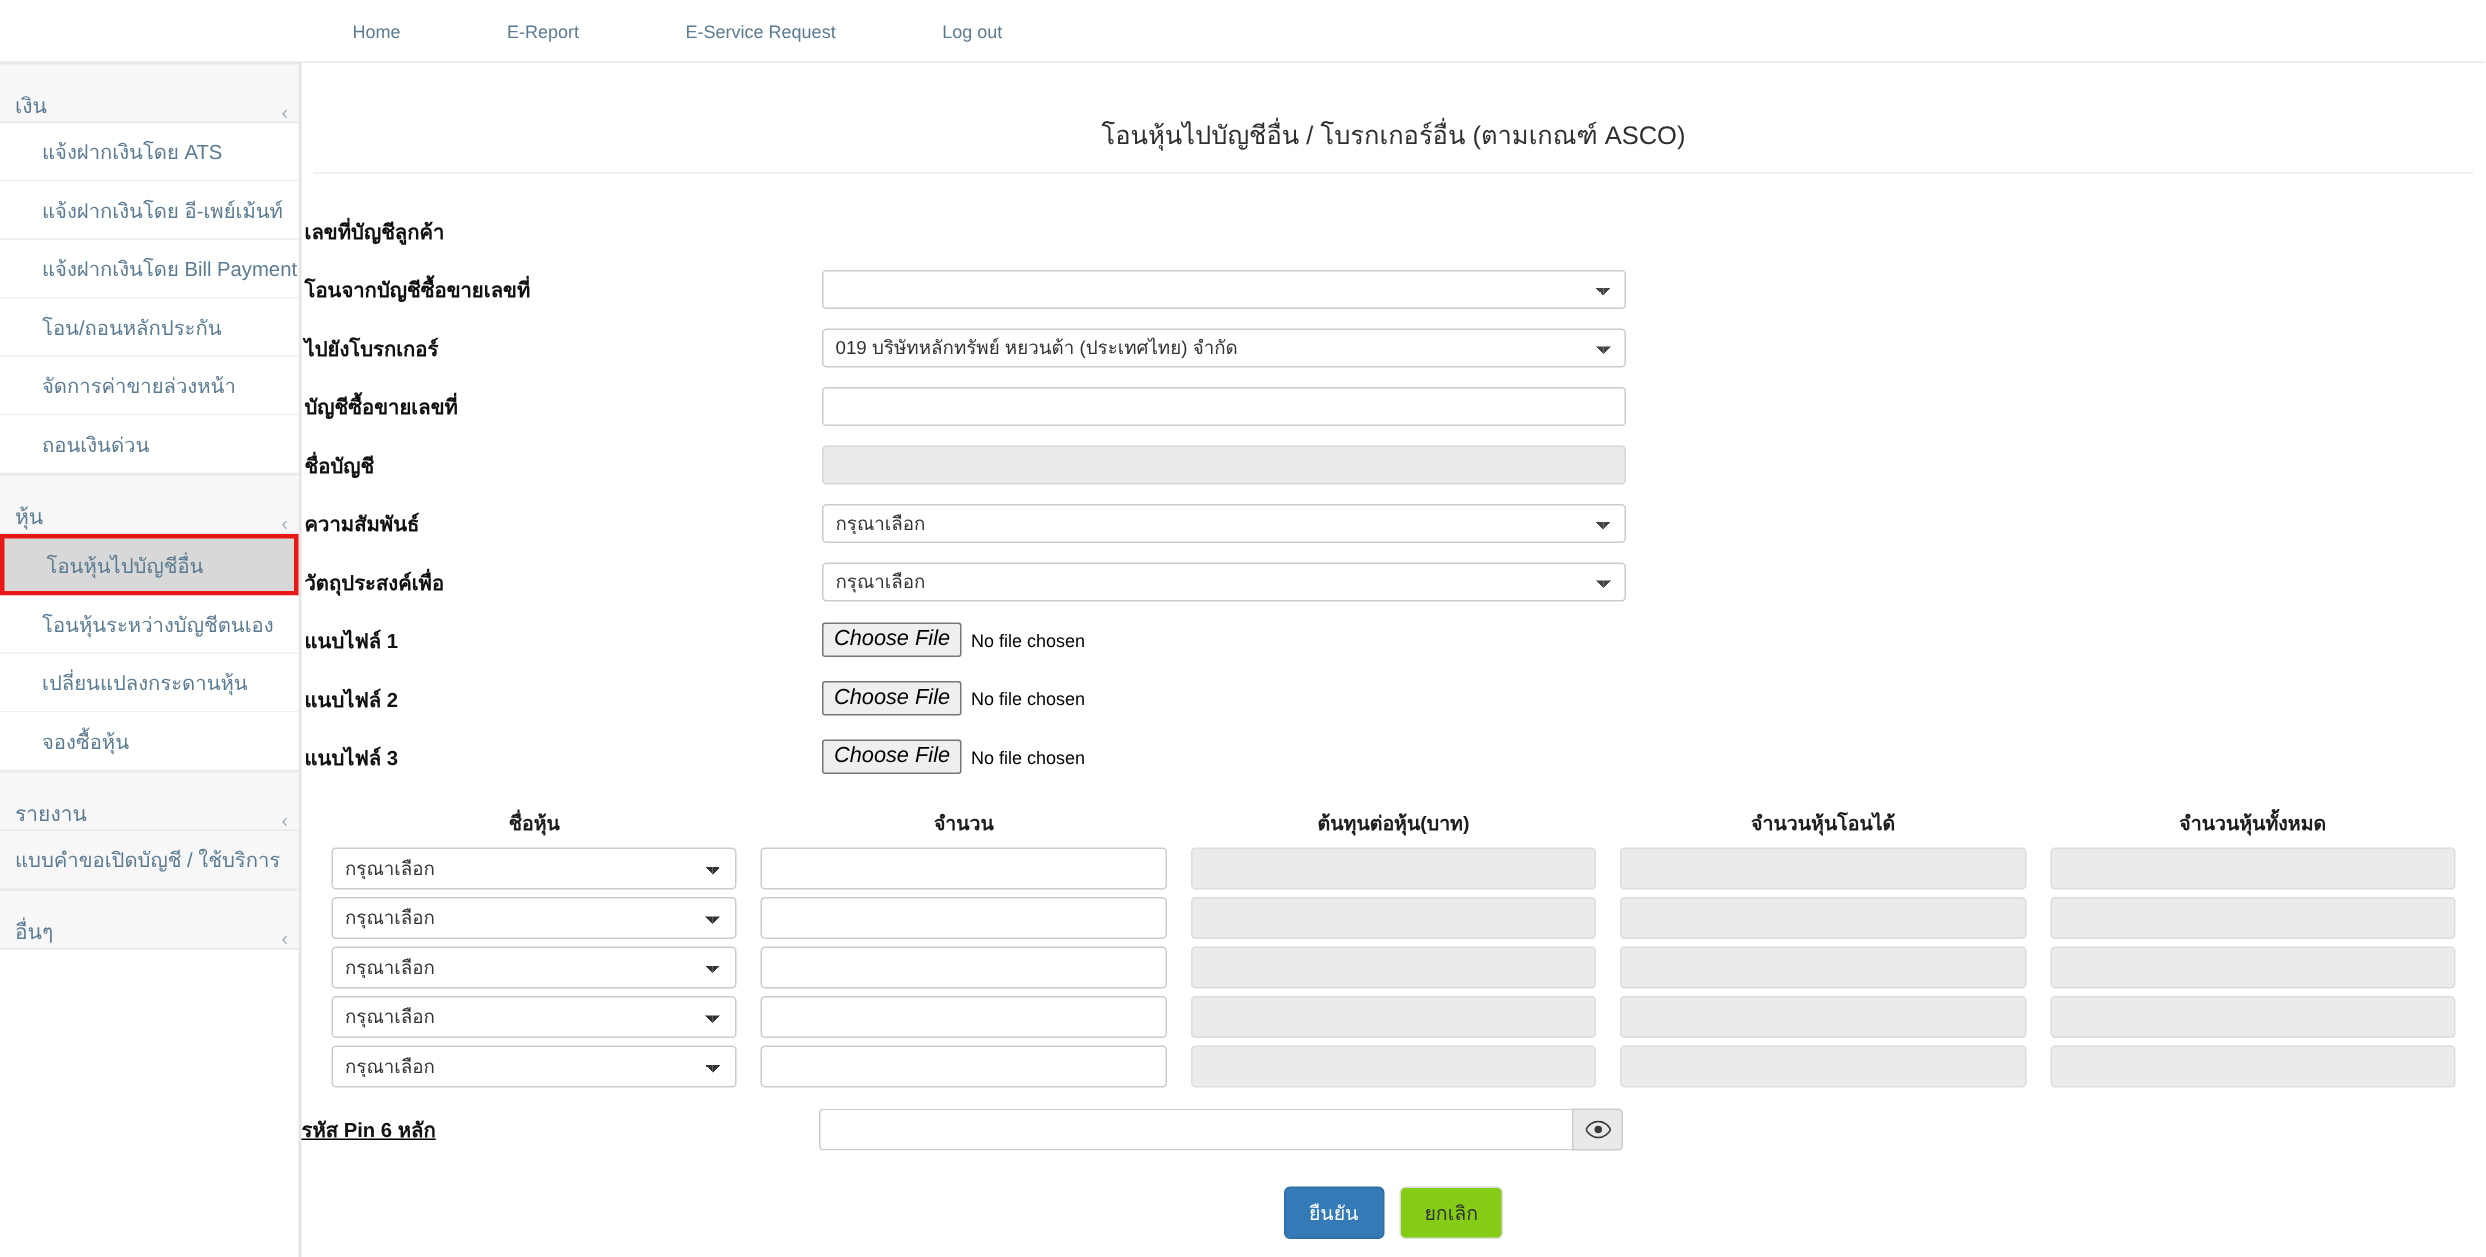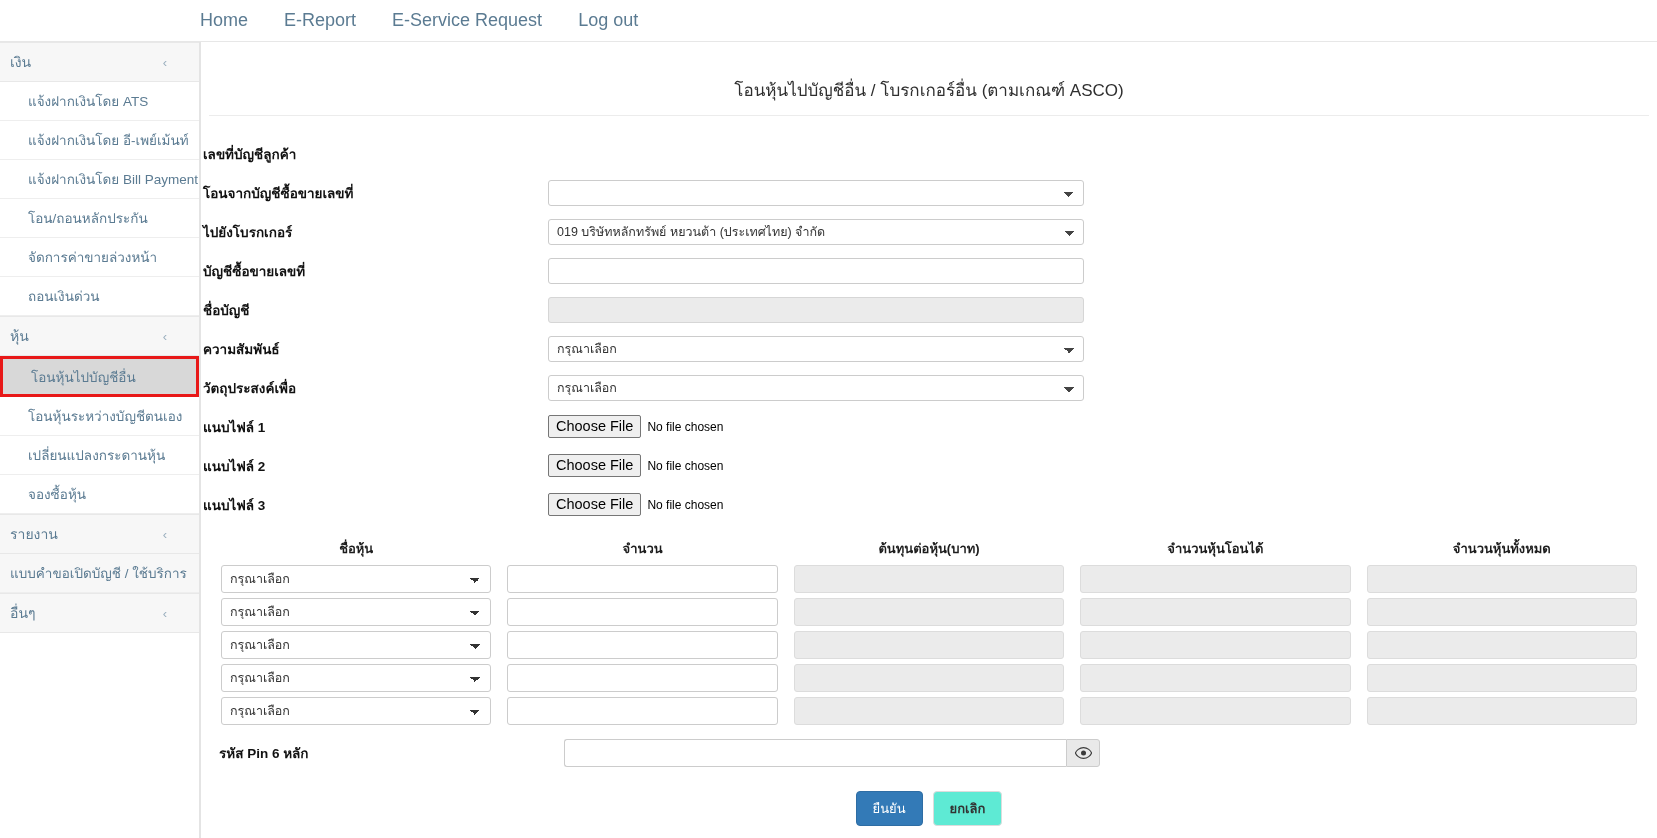--- a/index.html
+++ b/index.html
@@ -12,32 +12,32 @@
   }
   #app { position: relative; width: 1657px; height: 838px; background: #fff; }
 
   
   .topnav {
     position: absolute; top: 0; left: 0; width: 1657px; height: 42px;
     background: #ffffff; border-bottom: 1px solid #e7e7e7;
     display: flex; align-items: center; padding-left: 200px;
   }
   .topnav a {
-    color: #5b7b92; font-size: 18px; text-decoration: none;
-    margin-right: 36px; white-space: nowrap;
+    color: #5b7b92; font-size: 12px; text-decoration: none;
+    margin-right: 36px; white-space: nowrap; margin-left: 35px;
   }
 
   
   .sidebar {
     position: absolute; top: 42px; left: 0; width: 200px; height: 796px;
     background: #ffffff; border-right: 1px solid #e4e4e4;
   }
   .side-group {
-    height: 40px; display: flex; align-items: center; justify-content: space-between;
-    padding: 0 32px 0 10px;
+    height: 40px; display: flex; align-items: flex-end; justify-content: space-between;
+    padding: 0 7px 0 10px;
     background: #f7f7f7; border-bottom: 1px solid #e8e8e8; border-top: 1px solid #e8e8e8;
     color: #5b7b92; font-size: 14px;
   }
   .side-group .chev { color: #9bb0bf; font-size: 13px; line-height: 1; }
   .side-item {
     height: 39px; display: flex; align-items: center;
     padding-left: 28px; border-bottom: 1px solid #eeeeee;
     color: #5b7b92; font-size: 13.5px; background: #fff;
     cursor: pointer; white-space: nowrap;
   }
@@ -83,21 +83,21 @@
     background-size: 5px 5px, 5px 5px;
     background-repeat: no-repeat;
   }
   input.txt.readonly { background: #ebebeb; border-color: #d6d6d6; }
 
   .filewrap { display: flex; align-items: center; gap: 6px; }
   .choose-btn {
     font-family: "Liberation Sans", sans-serif;
     font-size: 14.5px; color: #000;
     background: #efefef; border: 1px solid #767676; border-radius: 2px;
-    padding: 1px 7px 2px 7px; cursor: pointer; line-height: 1.25;
+    padding: 1px 7px 2px 7px; cursor: pointer; line-height: 1.25; font-style: italic;
   }
   .nofile { font-size: 12px; color: #000; }
 
   
   .tbl { margin-top: 14px; padding: 0 12px 0 12px; }
   .tbl-head, .tbl-row { display: flex; }
   .tbl-head { margin-bottom: 6px; }
   .col { flex: 1 1 0; padding: 0 8px; }
   .th { text-align: center; font-size: 13px; color: #1d1d1d; font-weight: 700; }
   .tbl-row { margin-bottom: 5px; align-items: center; }
@@ -109,45 +109,44 @@
     background-image:
       linear-gradient(45deg, transparent 50%, #333 50%),
       linear-gradient(135deg, #333 50%, transparent 50%);
     background-position: calc(100% - 15px) 12px, calc(100% - 10px) 12px;
     background-size: 5px 5px, 5px 5px;
     background-repeat: no-repeat;
   }
   .cell-ctl.readonly { background: #ebebeb; border-color: #dcdcdc; }
 
   
-  .pin-row { display: flex; align-items: center; height: 44px; padding-left: 18px; margin-top: 6px; }
+  .pin-row { display: flex; align-items: center; height: 44px; margin-top: 6px; text-decoration: underline; }
   .pin-group { display: flex; width: 536px; }
   .pin-input {
     flex: 1 1 auto; height: 28px; border: 1px solid #ccc; border-right: none;
     border-radius: 3px 0 0 3px; padding: 0 8px; font-size: 13px; outline: none;
     font-family: "Liberation Sans", sans-serif; background: #fff;
   }
   .pin-eye {
     width: 34px; height: 28px; border: 1px solid #ccc; border-radius: 0 3px 3px 0;
     background: #e9e9e9; display: flex; align-items: center; justify-content: center;
     cursor: pointer;
   }
 
   
   .actions { display: flex; justify-content: center; gap: 10px; margin-top: 16px; }
   .btn-primary {
     background: #337ab7; border: 1px solid #2e6da4; color: #fff;
     font-size: 13px; padding: 6px 16px; border-radius: 4px; cursor: pointer;
     font-family: "Liberation Sans", sans-serif;
   }
   .btn-default {
-    background: #5eead4; border: 1px solid #dcdcdc; color: #333;
+    background: #84cc16; border: 1px solid #dcdcdc; color: #333;
     font-size: 13px; padding: 0 16px; border-radius: 4px; cursor: pointer;
     font-family: "Liberation Sans", sans-serif;
-    font-weight: bold;
   }
 </style>
 </head>
 <body>
 
 <div id="app">
 
   <div class="topnav">
     <a href="#">Home</a>
     <a href="#">E-Report</a>

